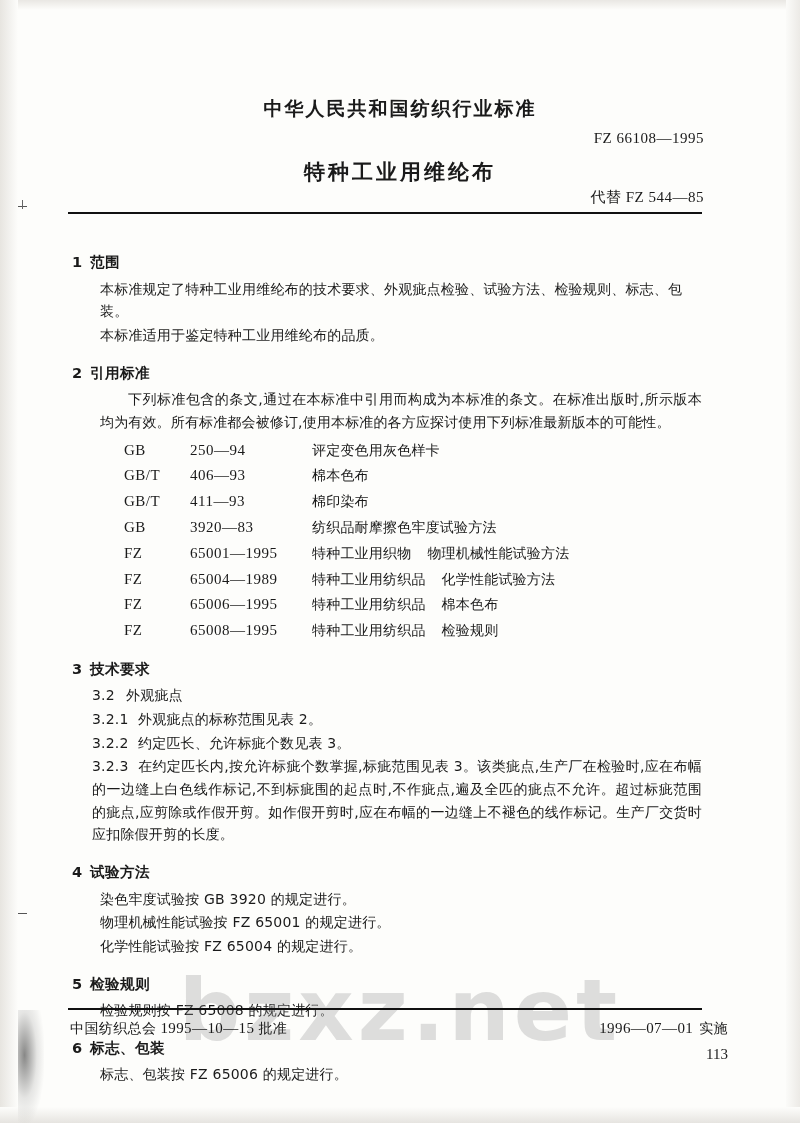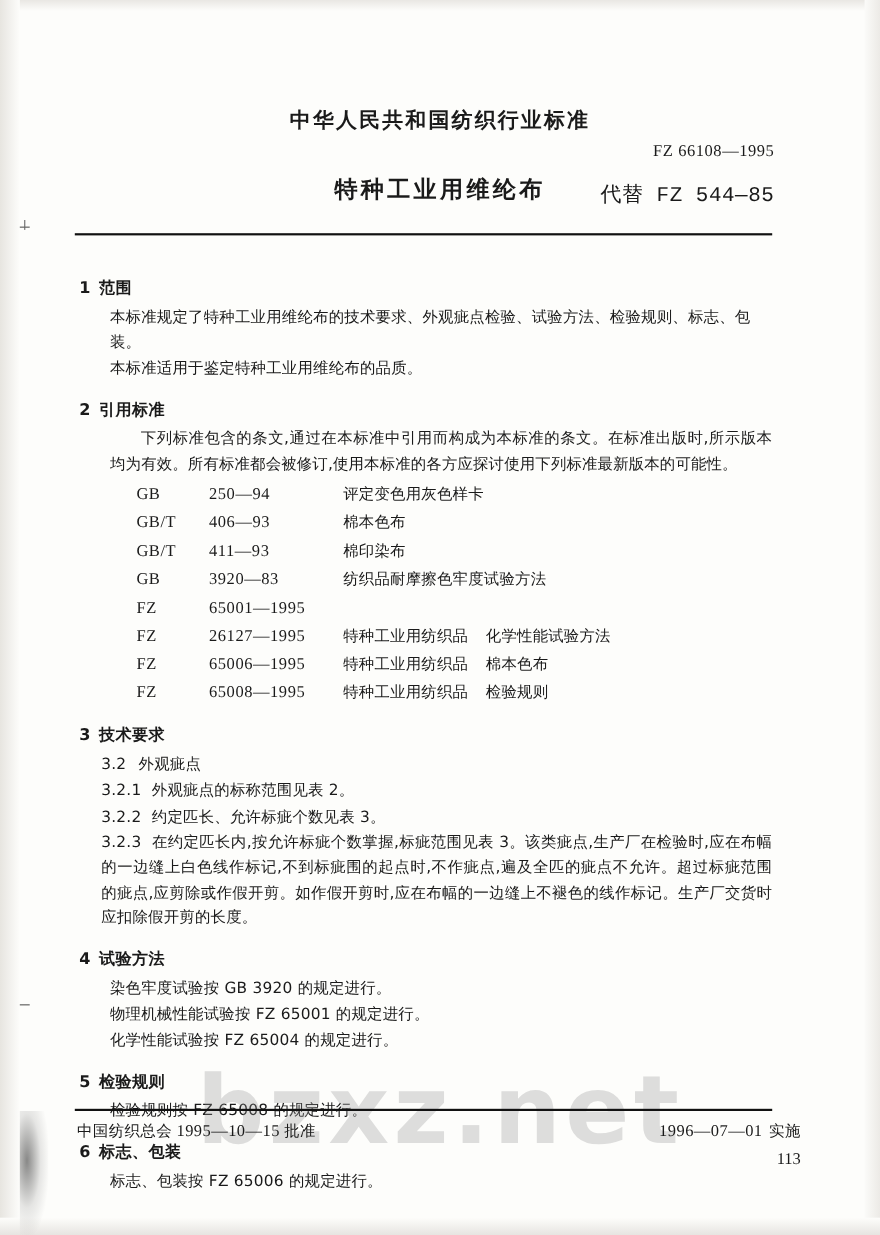--- a/index.html
+++ b/index.html
@@ -83,23 +83,23 @@
     position: absolute;
     right: 96px;
     top: 130px;
     font-size: 15px;
     font-family: "Liberation Serif", serif;
     letter-spacing: 0.5px;
   }
   .code-sub {
     position: absolute;
     right: 96px;
-    top: 164px;
-    font-size: 19px;
-    font-family: Liberation Mono, monospace;
+    top: 188px;
+    font-size: 15px;
+    font-family: Liberation Serif, serif;
     letter-spacing: 0.5px;
   }
   .rule-top {
     position: absolute;
     left: 68px;
     top: 212px;
     width: 634px;
     height: 2px;
     background: #111;
   }
@@ -288,24 +288,25 @@
           <span class="ref-name">棉印染布</span>
         </div>
         <div class="ref-row">
           <span class="ref-org">GB</span>
           <span class="ref-num">3920—83</span>
           <span class="ref-name">纺织品耐摩擦色牢度试验方法</span>
         </div>
         <div class="ref-row">
           <span class="ref-org">FZ</span>
           <span class="ref-num">65001—1995</span>
+          <span class="ref-name"><span>特种工业用织物</span><span class="second">物理机械性能试验方法</span></span>
         </div>
         <div class="ref-row">
           <span class="ref-org">FZ</span>
-          <span class="ref-num">26127—1995</span>
+          <span class="ref-num">65004—1989</span>
           <span class="ref-name"><span>特种工业用纺织品</span><span class="second">化学性能试验方法</span></span>
         </div>
         <div class="ref-row">
           <span class="ref-org">FZ</span>
           <span class="ref-num">65006—1995</span>
           <span class="ref-name"><span>特种工业用纺织品</span><span class="second">棉本色布</span></span>
         </div>
         <div class="ref-row">
           <span class="ref-org">FZ</span>
           <span class="ref-num">65008—1995</span>

